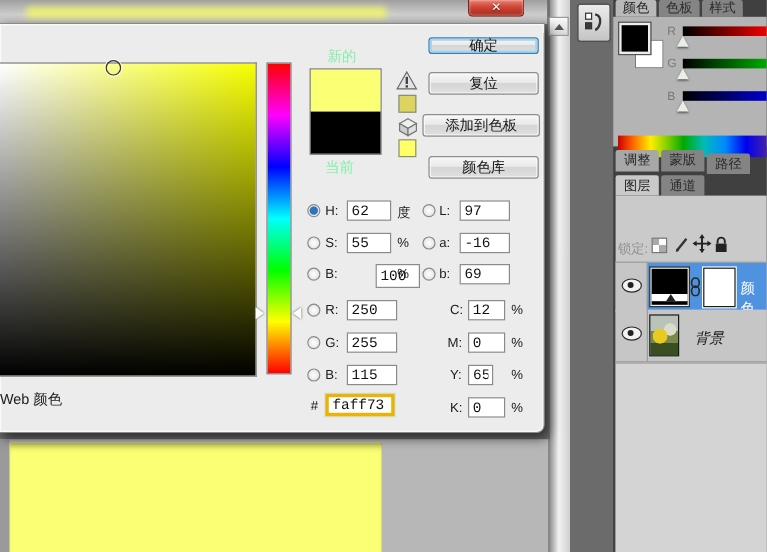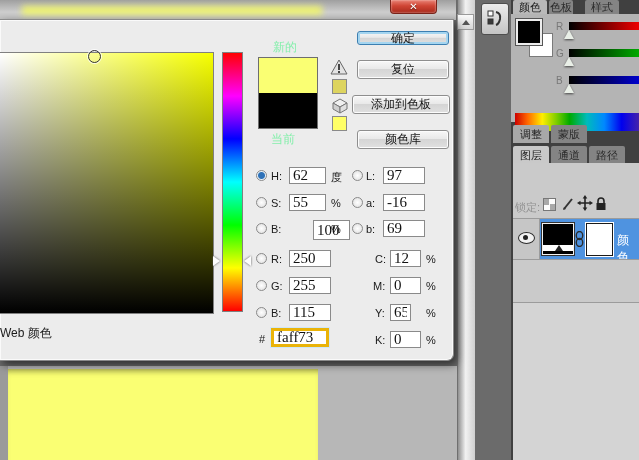--- a/index.html
+++ b/index.html
@@ -63,21 +63,21 @@
        background:linear-gradient(#f7f7f7,#e9e9e9 45%,#d5d5d5 50%,#e0e0e0);
        box-shadow:inset 0 0 0 1px #fcfcfc;display:flex;align-items:center;justify-content:center;
        box-sizing:border-box}
   .btn-default{border:1px solid #3c7fb1;box-shadow:inset 0 0 0 2px #a4d5f0}
   
   .rd{width:11px;height:11px;border-radius:50%;box-sizing:border-box;border:1px solid #8a8a8a;
       background:radial-gradient(#ffffff,#dcdcdc)}
   .rd.sel{background:radial-gradient(circle at 50% 50%,#2f72b8 0 3px,#e8f2fa 4px)}
   .lb{font-size:11px;color:#1a1a1a}
   .f{position:absolute;box-sizing:border-box;border:1px solid #8a8a8a;background:#fff;
-     font-family:Liberation Serif, serif;font-size:15px;color:#111;padding:1px 3px}
+     font-family:Liberation Mono, monospace;font-size:12px;color:#111;padding:1px 3px}
   .f-focus{border:3px solid #eab308;box-shadow:0 0 0 1px #cfe7f7}
   
   .dock{left:511px;top:0;width:128px;height:460px;background:#404040}
   .tab{font-size:11px;color:#222;text-align:center;border-radius:2px 2px 0 0;box-sizing:border-box}
   .tab-on{background:#b9b9b9}
   .tab-off{background:#848484;color:#2b2b2b}
   .colorpanel{left:0;top:14px;width:128px;height:108px;background:#b4b4b4}
   .slider-lb{font-size:10px;color:#787878}
   .cbar{height:8px;width:70px}
   .tri-handle{width:0;height:0;border-left:5px solid transparent;border-right:5px solid transparent;
@@ -211,21 +211,21 @@
 <span class="abs lb" style="left:426px;top:334px">%</span>
 
 <span class="abs lb" style="left:259px;top:333px">#</span>
 <input class="f f-focus" style="left: 271px; top: 328px; width: 58px; height: 19px;" readonly="" value="faff73">
 
 <span class="abs lb" style="left:0;top:325px;font-size:12px">Web 颜色</span>
 
 <div class="abs dock">
 
   <div class="abs tab tab-on" style="left:2px;top:0;width:34px;height:14px;line-height:15px">颜色</div>
-  <div class="abs tab tab-off" style="left:38px;top:0;width:24px;height:14px;line-height:15px">色板</div>
+  <div class="abs tab tab-off" style="left:38px;top:0;width:34px;height:14px;line-height:15px">色板</div>
   <div class="abs tab tab-off" style="left:74px;top:0;width:34px;height:14px;line-height:15px">样式</div>
 
   <div class="abs colorpanel">
     <div class="abs" style="left:18px;top:19px;width:22px;height:22px;background:#fff;border:1px solid #7a7a7a"></div>
     <div class="abs" style="left:5px;top:5px;width:22px;height:22px;background:#000;border:2px solid #ededed;box-shadow:0 0 0 1px #555"></div>
 
     <span class="abs slider-lb" style="left:45px;top:7px">R</span>
     <div class="abs cbar" style="left:58px;top:8px;background:linear-gradient(to right,#000,#e00)"></div>
     <div class="abs tri-handle" style="left:53px;top:16px"></div>
 
@@ -238,21 +238,21 @@
     <div class="abs tri-handle" style="left:53px;top:70px"></div>
 
     <div class="abs spectrum"></div>
   </div>
 
   <div class="abs tab" style="left:2px;top:125px;width:36px;height:18px;line-height:18px;background:#a8a8a8">调整</div>
   <div class="abs tab tab-off" style="left:40px;top:125px;width:36px;height:18px;line-height:18px">蒙版</div>
 
   <div class="abs tab" style="left:2px;top:146px;width:36px;height:17px;line-height:18px;background:#c9c9c9">图层</div>
   <div class="abs tab tab-off" style="left:40px;top:146px;width:36px;height:17px;line-height:18px">通道</div>
-  <div class="abs tab tab-off" style="left:78px;top:146px;width:36px;height:17px;line-height:18px">路径</div>
+  <div class="abs tab tab-off" style="left:78px;top:128px;width:36px;height:17px;line-height:18px">路径</div>
 
   <div class="abs" style="left:2px;top:163px;width:126px;height:297px;background:#cacaca"></div>
 
 
   <span class="abs" style="left:4px;top:200px;font-size:11px;color:#909090">锁定:</span>
   <div class="abs checker" style="left:32px;top:198px"></div>
   <svg class="abs" style="left:50px;top:196px" width="14" height="15">
     <path d="M3 13 L11 3" stroke="#333" stroke-width="2"></path>
     <path d="M2 14 l3 -1 -2 -2 z" fill="#333"></path>
   </svg>
@@ -277,15 +277,24 @@
       <div style="position:absolute;left:12px;bottom:3px;width:0;height:0;border-left:4px solid transparent;border-right:4px solid transparent;border-bottom:6px solid #222"></div>
     </div>
     <svg style="position:absolute;left:62px;top:12px" width="9" height="16">
       <ellipse cx="4.5" cy="4.5" rx="3.2" ry="4" fill="none" stroke="#2a2a2a" stroke-width="1.4"></ellipse>
       <ellipse cx="4.5" cy="11.5" rx="3.2" ry="4" fill="none" stroke="#2a2a2a" stroke-width="1.4"></ellipse>
     </svg>
     <div style="position:absolute;left:73px;top:4px;width:25px;height:31px;background:#fff;border:1px solid #1a1a1a;box-shadow:0 0 0 1px #fff"></div>
     <span class="lname" style="position:absolute;left:104px;top:13px;color:#fff">颜色</span>
   </div>
 
+  <div class="lrow" style="top:258px;height:43px">
+    <div style="position:absolute;left:26px;top:0;width:1px;height:43px;background:#9b9b9b"></div>
+    <div class="eye" style="position:absolute;left:5px;top:14px"></div>
+    <div style="position:absolute;left:28px;top:4px;width:23px;height:33px;border:1px solid #1a1a1a;
+                background:radial-gradient(circle at 35% 52%,#e8cb1e 0 26%,rgba(0,0,0,0) 28%),
+                           radial-gradient(circle at 72% 35%,#dcdccb 0 18%,rgba(0,0,0,0) 20%),
+                           linear-gradient(#b9c3ba 0 38%,#79894e 38% 68%,#394f22 68% 100%)"></div>
+    <span class="lname" style="position:absolute;left:66px;top:16px;color:#161616;font-style:italic">背景</span>
+  </div>
 
   <div class="abs" style="left:2px;top:302px;width:126px;height:158px;background:#d4d4d4;border-top:1px solid #9b9b9b"></div>
 </div>
 
 </body></html>

